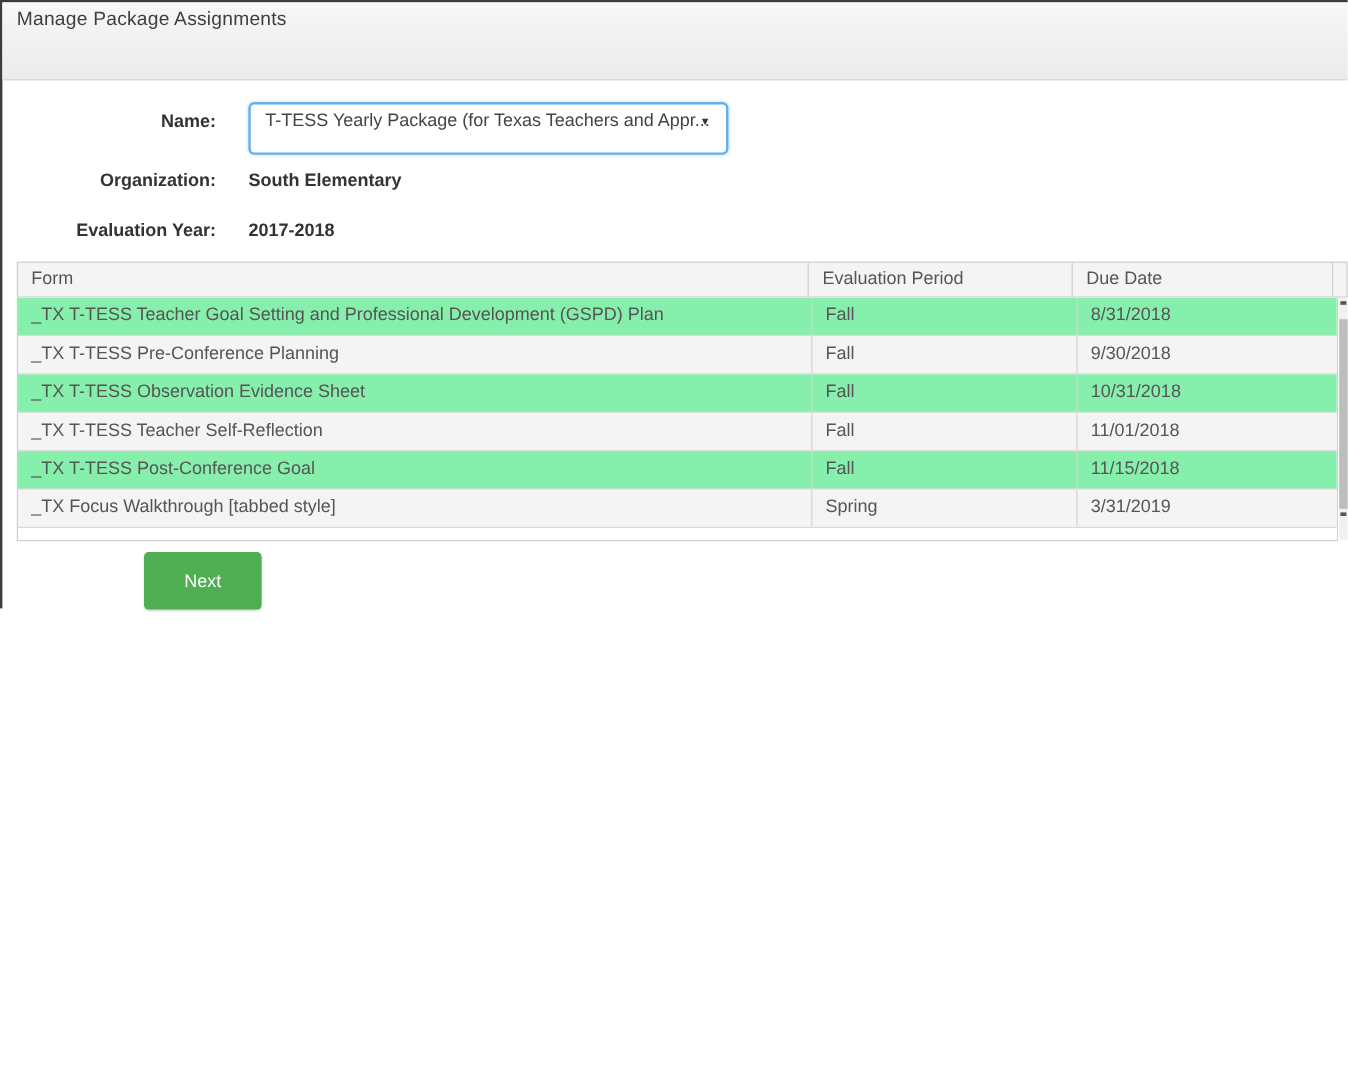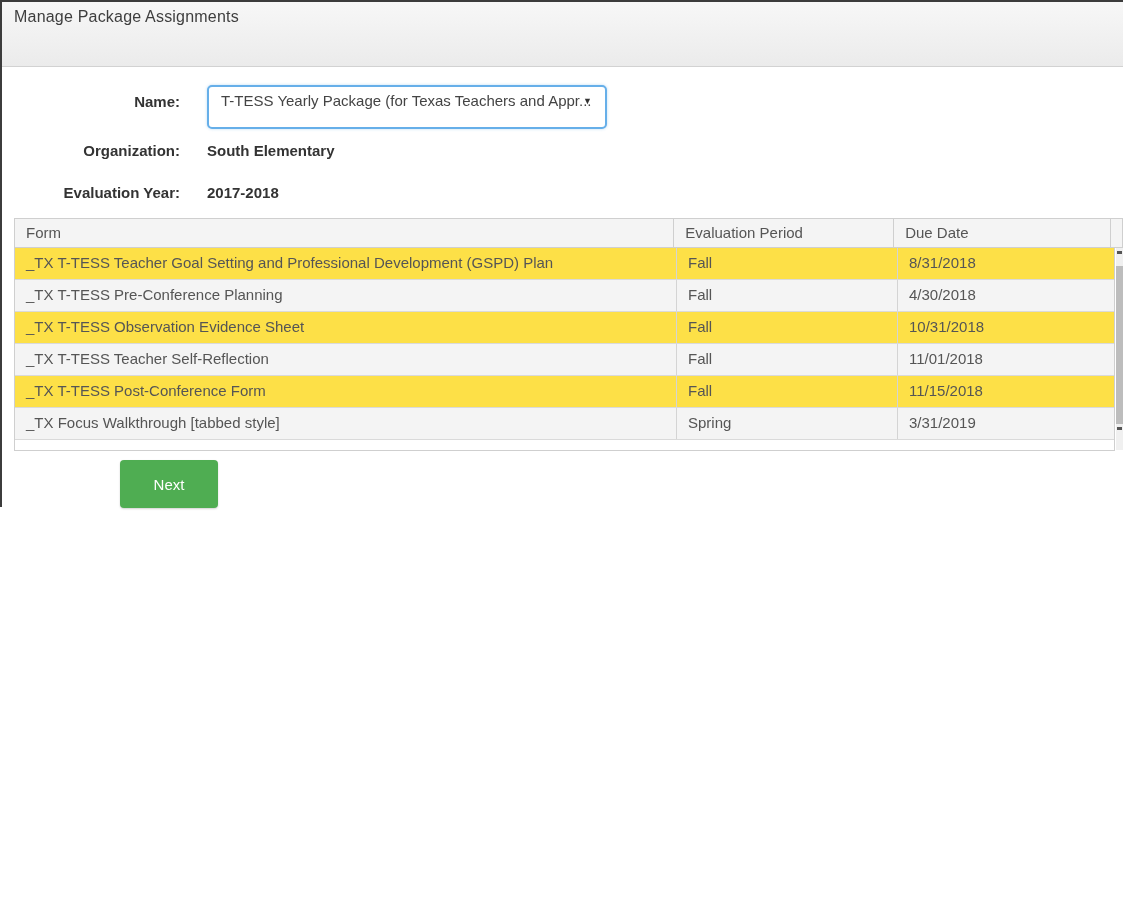--- a/index.html
+++ b/index.html
@@ -69,21 +69,21 @@
   .th-period{width:221px;}
   .th-due{width:218px;}
   .th-spacer{flex:1;border-left:1px solid #cfcfcf;}
 
   .tbody{
     position:absolute;left:0;top:30px;width:1101px;height:203px;
     border-left:1px solid #cfcfcf;border-right:1px solid #cfcfcf;
     border-bottom:1px solid #cfcfcf;box-sizing:border-box;
     background:#fff;overflow:hidden;
   }
-  .tr{display:flex;height:32px;border-bottom:1px solid #dadada;box-sizing:border-box;background:#fde047;}
+  .tr{display:flex;height:32px;border-bottom:1px solid #dadada;box-sizing:border-box;background:#86efac;}
   .tr:nth-child(even){background:#f4f4f4;}
   .td{
     box-sizing:border-box;padding-left:11px;line-height:30px;
     font-size:15px;color:#555;white-space:nowrap;overflow:hidden;
   }
   .td+.td{border-left:1px solid #d4d4d4;}
   .td-form{width:661px;}
   .td-period{width:221px;}
   .td-due{width:217px;}
   .tr-partial{height:9px;background:#fff;}
@@ -134,34 +134,34 @@
   </div>
   <div class="tbody">
     <div class="tr">
       <div class="td td-form">_TX T-TESS Teacher Goal Setting and Professional Development (GSPD) Plan</div>
       <div class="td td-period">Fall</div>
       <div class="td td-due">8/31/2018</div>
     </div>
     <div class="tr">
       <div class="td td-form">_TX T-TESS Pre-Conference Planning</div>
       <div class="td td-period">Fall</div>
-      <div class="td td-due">4/30/2018</div>
+      <div class="td td-due">9/30/2018</div>
     </div>
     <div class="tr">
       <div class="td td-form">_TX T-TESS Observation Evidence Sheet</div>
       <div class="td td-period">Fall</div>
       <div class="td td-due">10/31/2018</div>
     </div>
     <div class="tr">
       <div class="td td-form">_TX T-TESS Teacher Self-Reflection</div>
       <div class="td td-period">Fall</div>
       <div class="td td-due">11/01/2018</div>
     </div>
     <div class="tr">
-      <div class="td td-form">_TX T-TESS Post-Conference Form</div>
+      <div class="td td-form">_TX T-TESS Post-Conference Goal</div>
       <div class="td td-period">Fall</div>
       <div class="td td-due">11/15/2018</div>
     </div>
     <div class="tr">
       <div class="td td-form">_TX Focus Walkthrough [tabbed style]</div>
       <div class="td td-period">Spring</div>
       <div class="td td-due">3/31/2019</div>
     </div>
     <div class="tr-partial"></div>
   </div>

